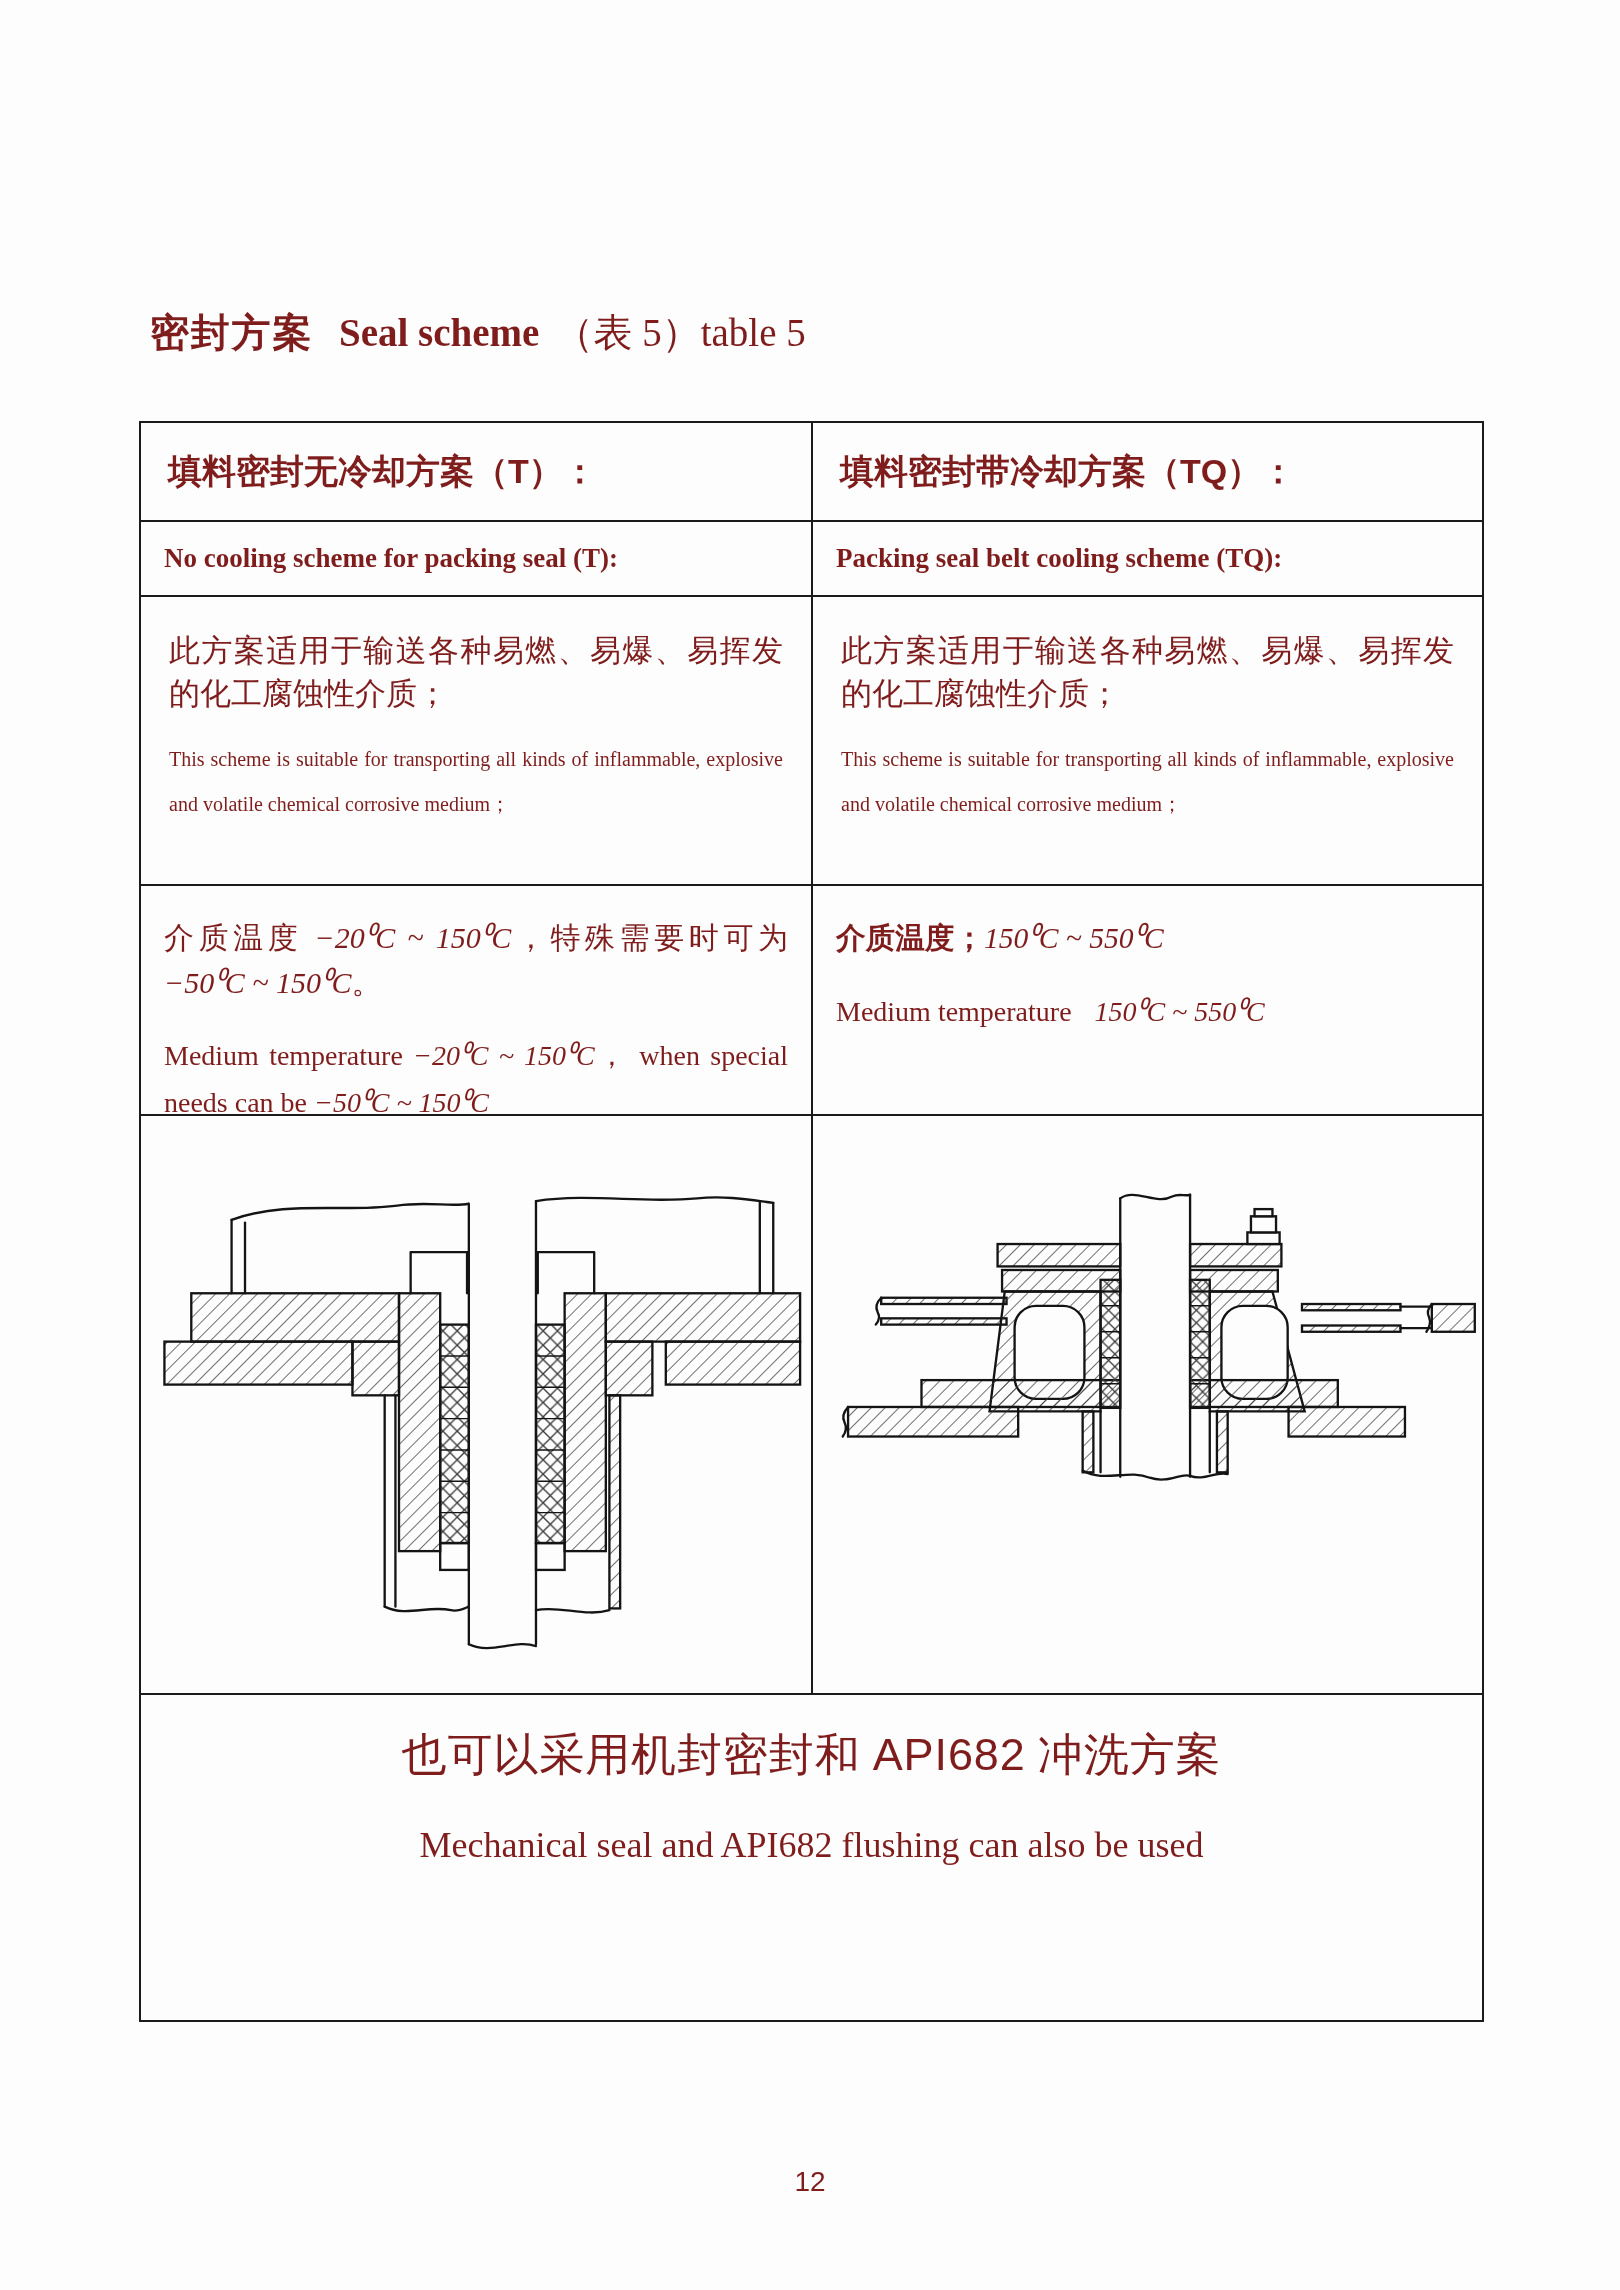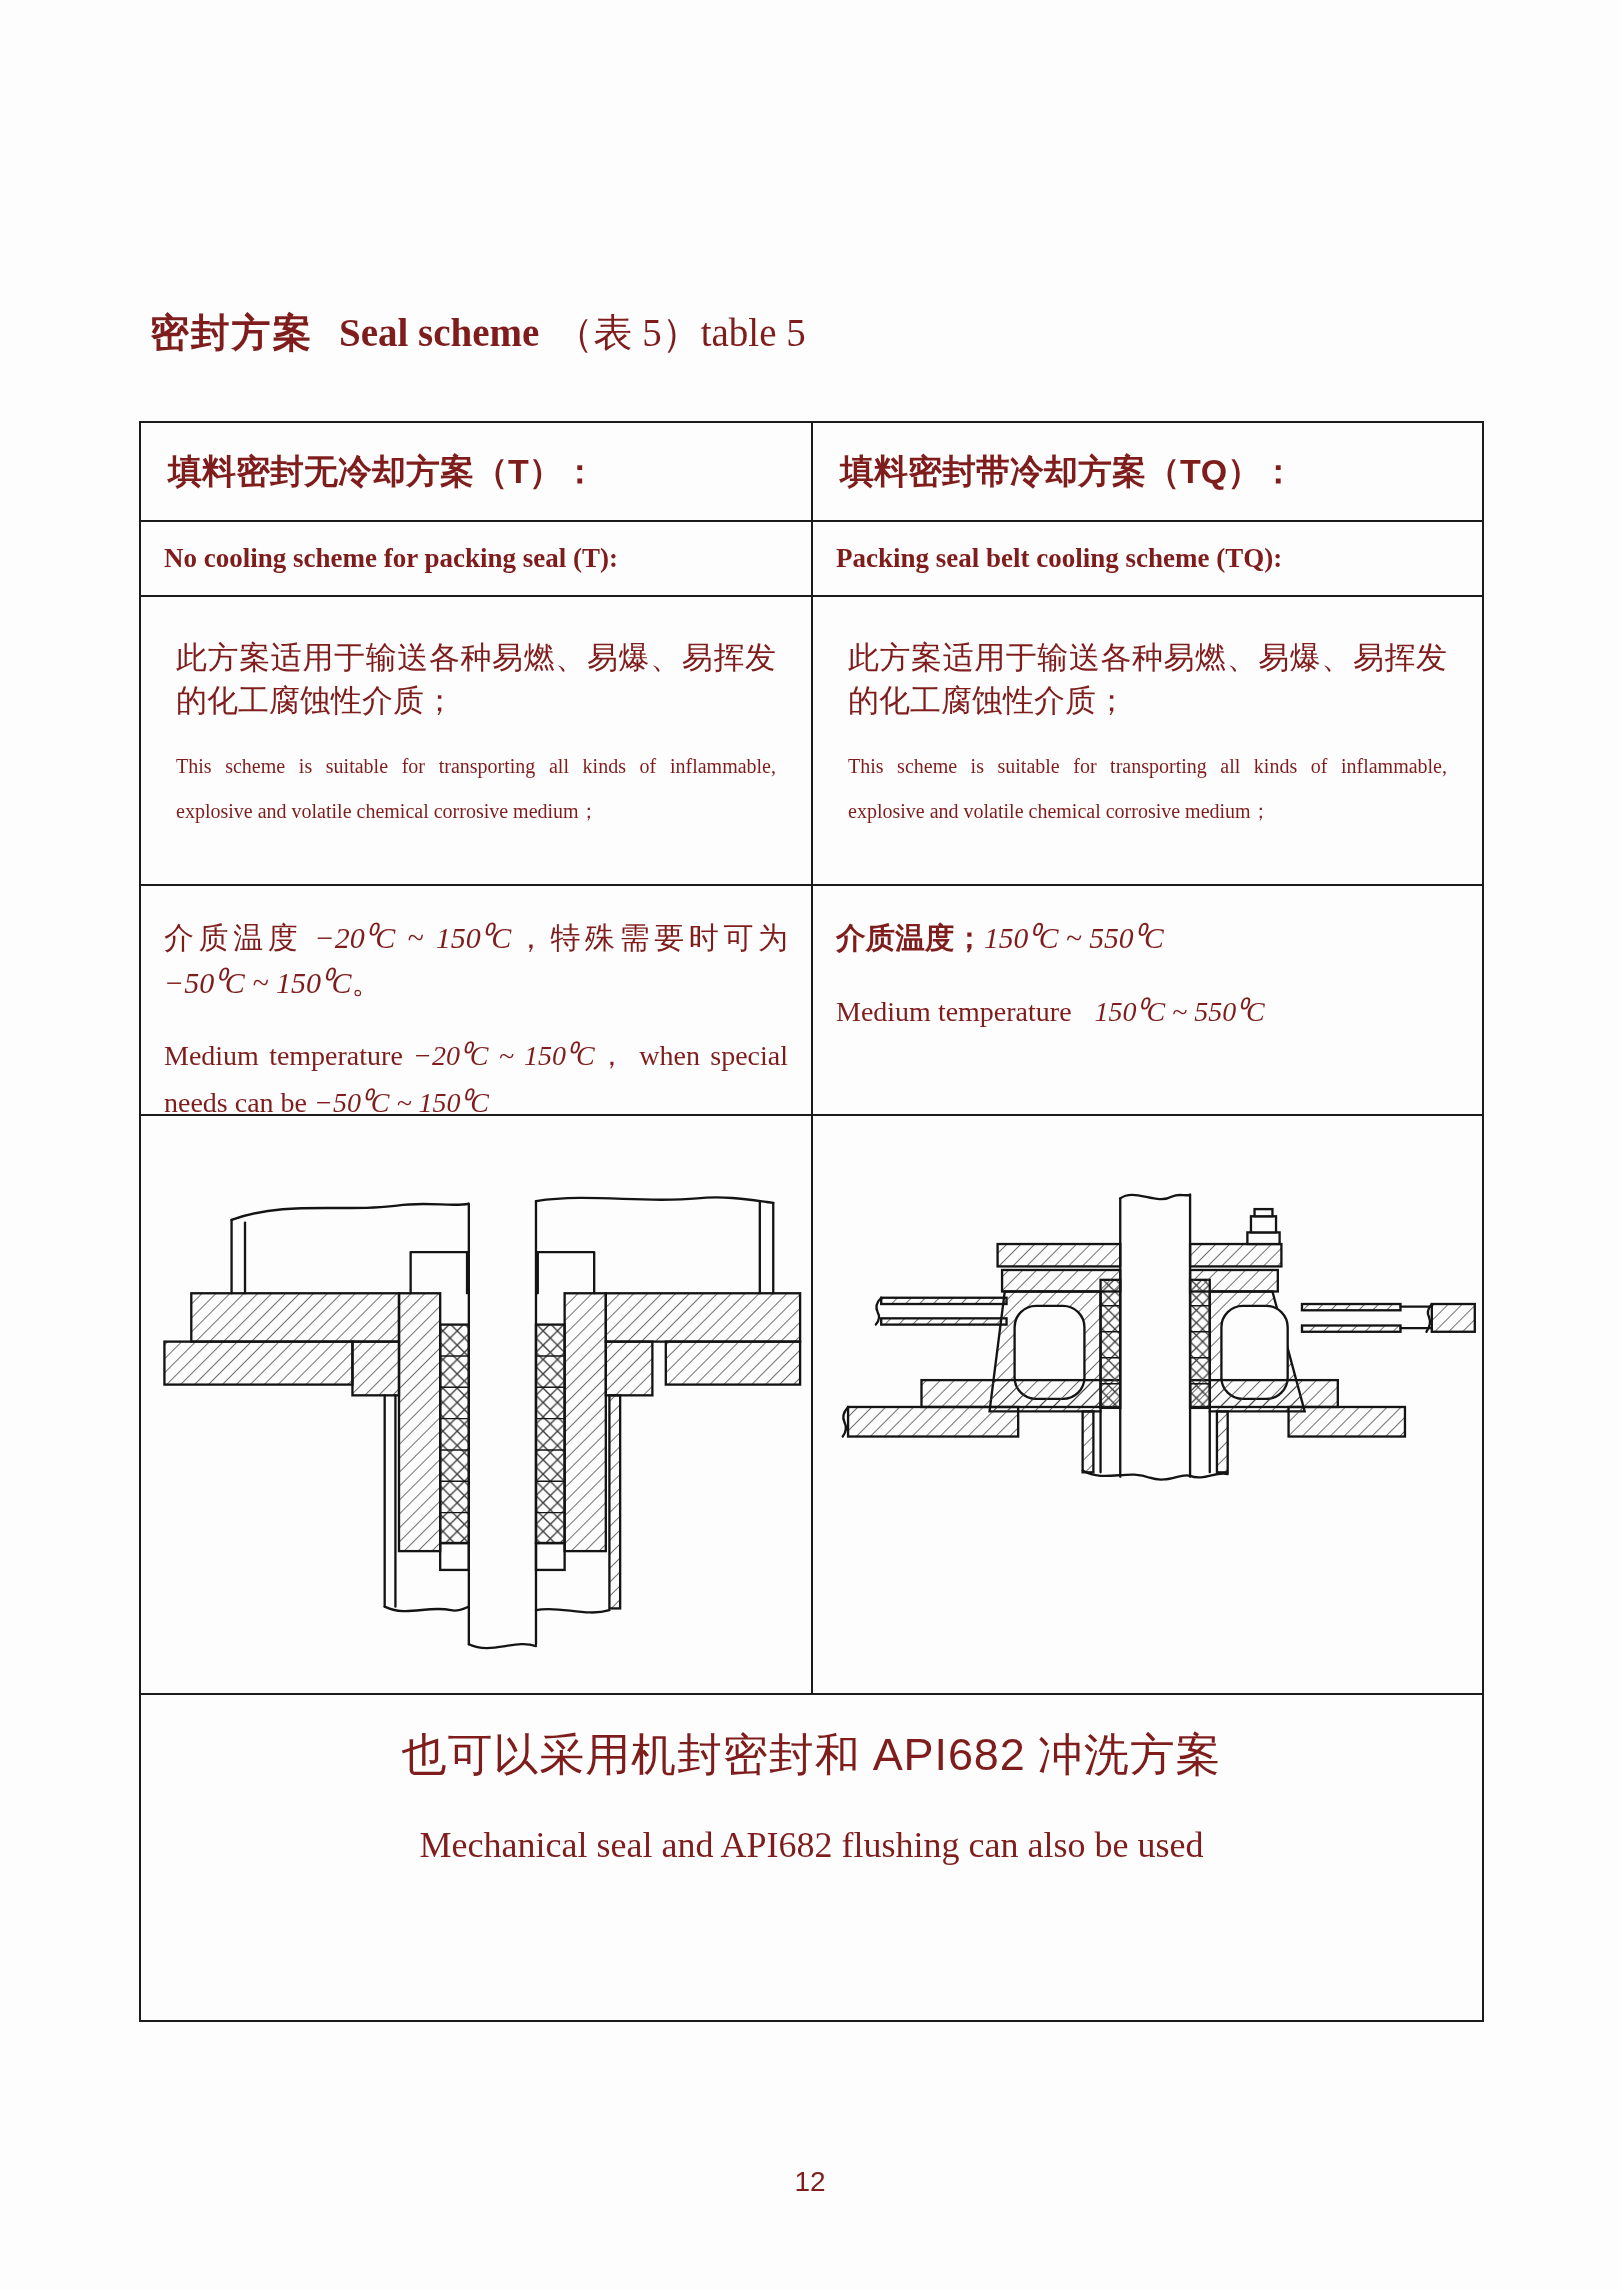--- a/index.html
+++ b/index.html
@@ -20,21 +20,21 @@
   .cell.last-col{border-right:none;}
   .cell.span2{grid-column:1 / span 2;border-right:none;border-bottom:none;}
   
   .hdr-zh{display:flex;align-items:center;padding-left:27px;
           font-family:"Liberation Sans",sans-serif;font-weight:bold;font-size:34px;}
   
   .hdr-en{display:flex;align-items:center;padding-left:23px;
           font-weight:bold;font-size:27px;}
   
   .desc{padding:27px 23px 0 23px;}
-  .desc p{margin:12px;text-align:justify;}
+  .desc p{margin:5px;text-align:justify;}
   .desc .zh{font-size:31px;line-height:43px;}
   .desc .en{font-size:20px;line-height:45px;margin-top:21.5px;}
   
   .temp{padding:29px 23px 0 23px;}
   .temp p{margin:0;text-align:justify;}
   .temp .zh{font-size:30px;line-height:45px;}
   .temp .zh-bold{font-family:"Liberation Sans",sans-serif;font-weight:bold;font-size:29.6px;line-height:45px;}
   .temp .en{font-size:28px;line-height:47px;margin-top:27px;}
   .formula{font-style:italic;font-family:"Liberation Serif",serif;white-space:nowrap;}
   .gap{display:inline-block;width:23px;}

